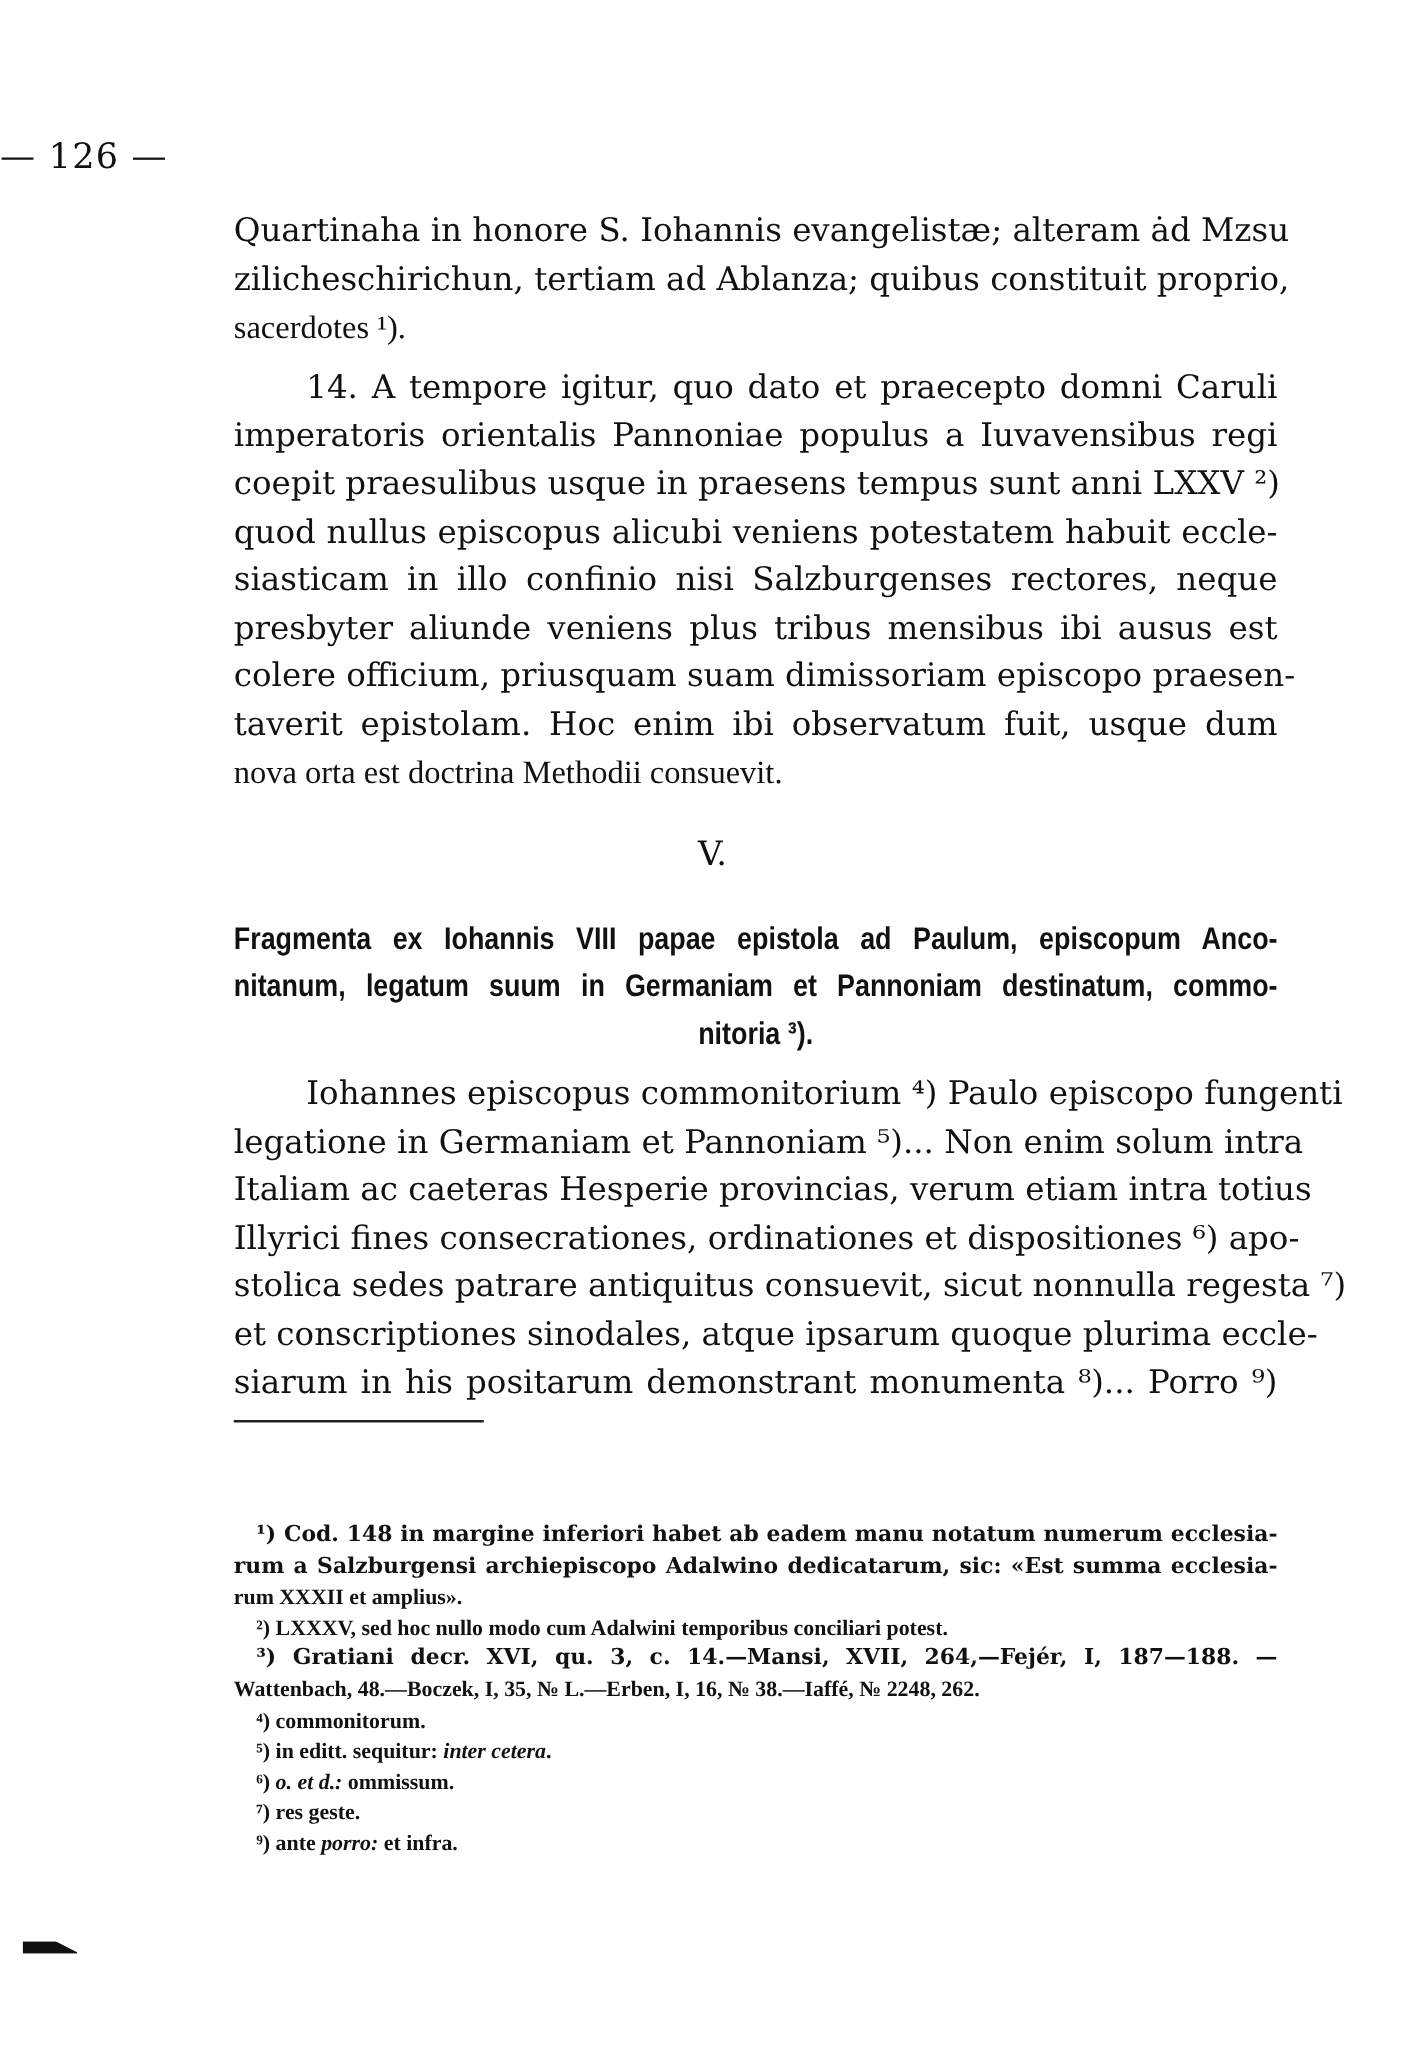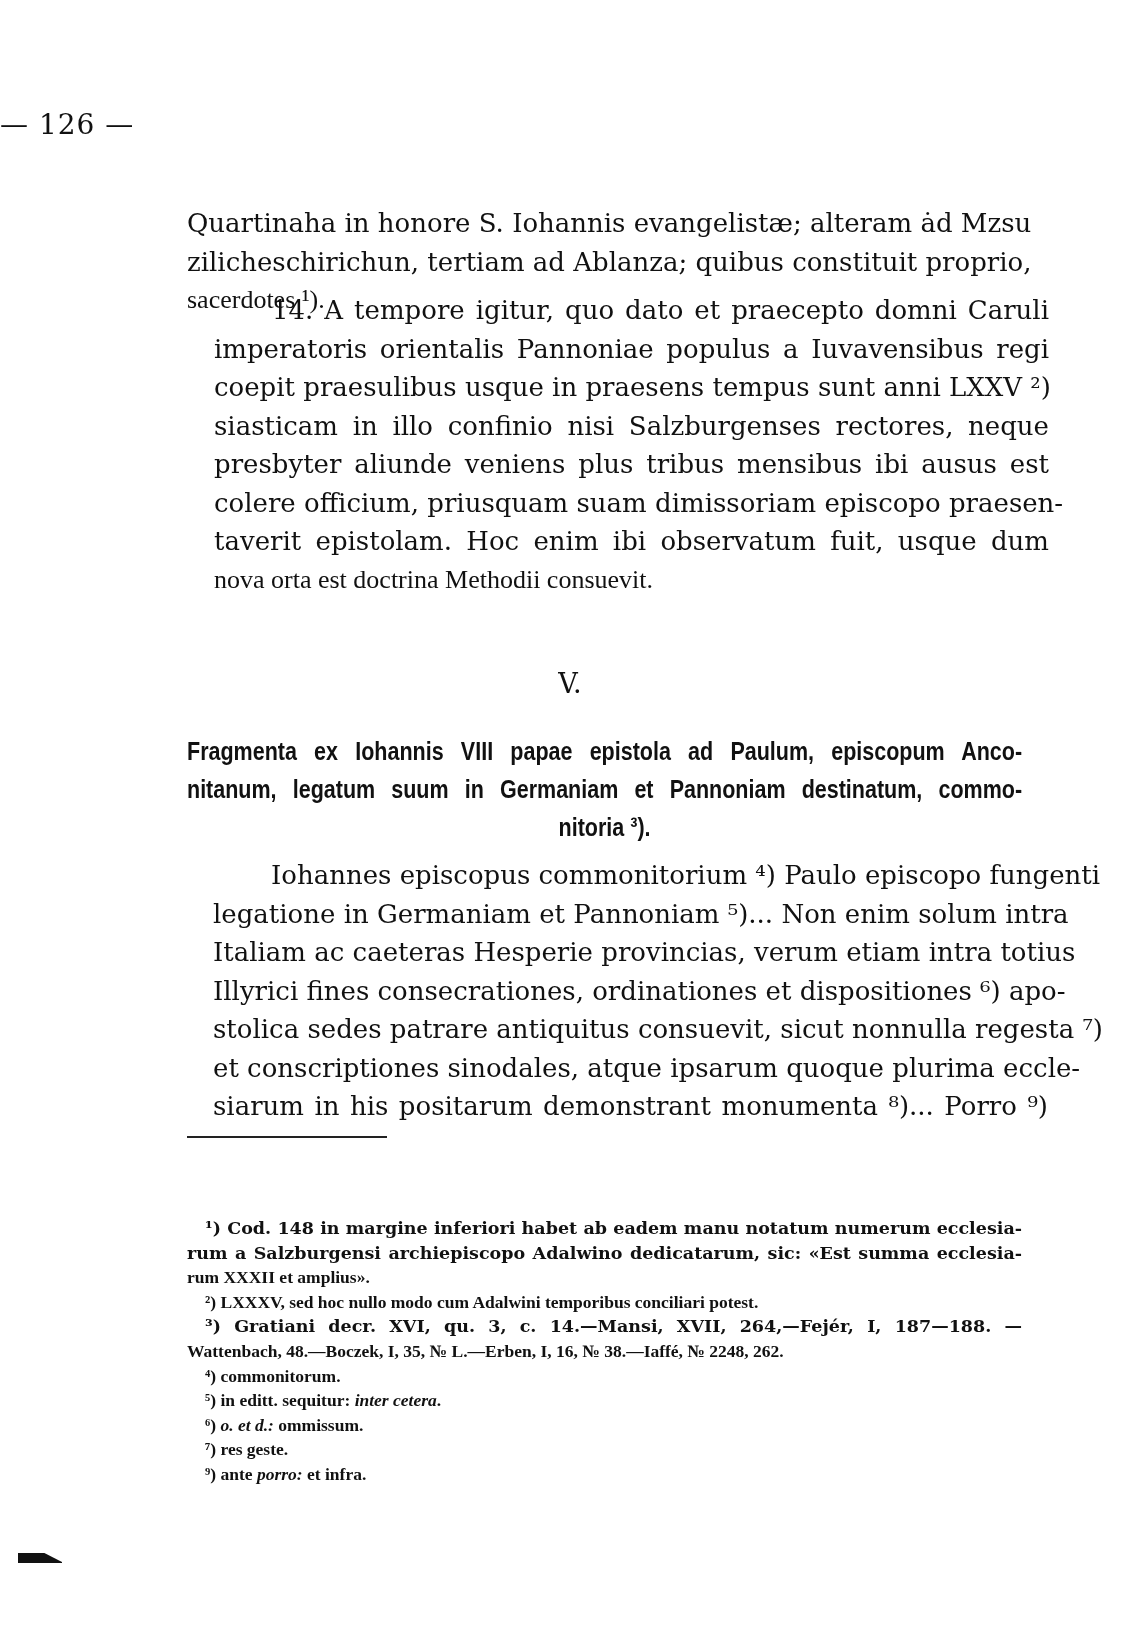--- a/index.html
+++ b/index.html
@@ -40,22 +40,22 @@
       white-space: nowrap;
       text-align: justify;
       text-align-last: justify;
       height: 38.5px;
     }
     .line.last {
       text-align-last: left;
       font-family: Liberation Serif, serif;
     }
     .indent { padding-left: 58px; }
-    .block-1 { top: 166px; margin-top: 38px; }
-    .block-2 { top: 291px; margin-left: 27px; }
+    .block-1 { top: 166px; }
+    .block-2 { top: 291px; }
     .section-number {
       position: absolute;
       top: 668px;
       left: 0; width: 1140px;
       text-align: center;
       font-size: 27px;
     }
     .heading {
       position: absolute;
       top: 732px;
@@ -69,21 +69,21 @@
       transform-origin: left top;
     }
     .heading .line { height: 38px; }
     .heading-wrap {
       position: absolute;
       top: 732px;
       left: 187px;
       width: 971px;
     }
     .heading .line.center { text-align: center; text-align-last: center; }
-    .block-3 { top: 856px; margin-left: 26px; }
+    .block-3 { top: 856px; }
     .rule {
       position: absolute;
       top: 1136px;
       left: 187px;
       width: 200px;
       height: 2px;
       background: #222222;
     }
     .notes {
       position: absolute;
@@ -117,20 +117,21 @@
   <div class="body-block block-1">
     <span class="line">Quartinaha in honore S. Iohannis evangelistæ; alteram ȧd Mzsu</span>
     <span class="line">zilicheschirichun, tertiam ad Ablanza; quibus constituit proprio,</span>
     <span class="line last">sacerdotes ¹).</span>
   </div>
 
   <div class="body-block block-2">
     <span class="line indent">14. A tempore igitur, quo dato et praecepto domni Caruli</span>
     <span class="line">imperatoris orientalis Pannoniae populus a Iuvavensibus regi</span>
     <span class="line">coepit praesulibus usque in praesens tempus sunt anni LXXV ²)</span>
+    <span class="line">quod nullus episcopus alicubi veniens potestatem habuit eccle-</span>
     <span class="line">siasticam in illo confinio nisi Salzburgenses rectores, neque</span>
     <span class="line">presbyter aliunde veniens plus tribus mensibus ibi ausus est</span>
     <span class="line">colere officium, priusquam suam dimissoriam episcopo praesen-</span>
     <span class="line">taverit epistolam. Hoc enim ibi observatum fuit, usque dum</span>
     <span class="line last">nova orta est doctrina Methodii consuevit.</span>
   </div>
 
   <div class="section-number">V.</div>
 
   <div class="heading-wrap">

